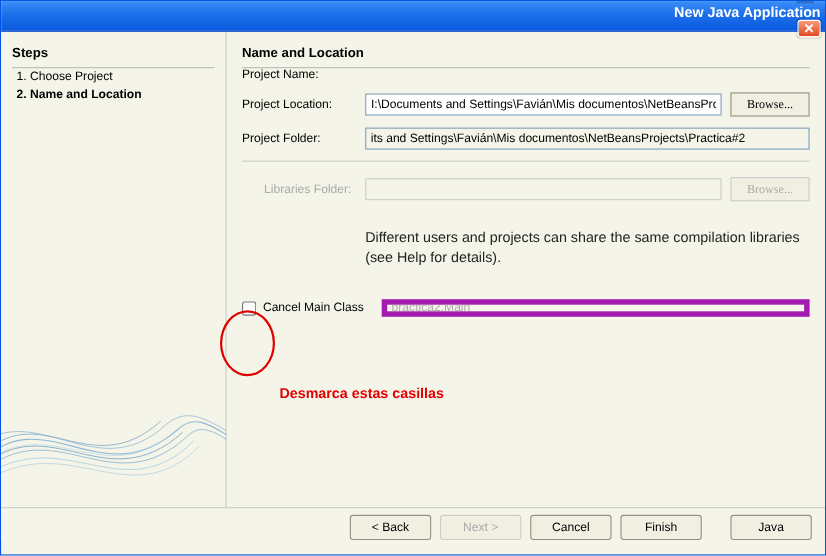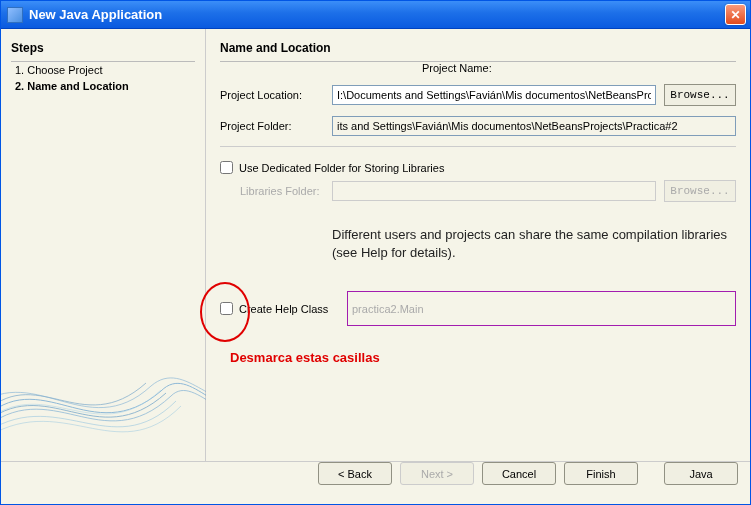--- a/index.html
+++ b/index.html
@@ -10,22 +10,23 @@
   width: 751px;
   height: 505px;
   overflow: hidden;
   border: 1px solid #0055e5;
 }
 .titlebar {
   height: 28px;
   background: linear-gradient(to bottom, #3b8ef8 0%, #1c6fe8 45%, #0a5ae0 100%);
   border-bottom: 1px solid #0042c0;
   display: flex;
-  align-items: center;
+  align-items: flex-end;
   padding: 0 4px 0 6px;
+  flex-direction: column;
 }
 .titlebar .app-icon {
   width: 16px; height: 16px;
   background: linear-gradient(135deg, #8fbeff, #4a8fe0);
   border: 1px solid #2f6fc0;
   margin-right: 6px;
 }
 .titlebar .title {
   color: #fff;
   font-weight: bold;
@@ -80,42 +81,41 @@
 }
 .main {
   flex: 1;
   padding: 12px 14px;
   position: relative;
 }
 .form-row {
   display: flex;
   align-items: center;
   margin-bottom: 10px;
-  justify-content: center;
 }
 .form-row label {
   width: 112px;
 }
 .form-row input.text {
   flex: 1;
   height: 20px;
   border: 1px solid #7f9db9;
   padding: 2px 4px;
   font-size: 11px;
   background: #fff;
 }
 .form-row input.text.readonly {
   background: #f5f4e8;
 }
 .form-row button.browse {
   margin-left: 8px;
   width: 72px;
   height: 22px;
   font-size: 11px;
-  font-family: Liberation Mono, monospace;
+  font-family: Liberation Serif, serif;
   background: #f0efe2;
   border: 1px solid #919183;
   cursor: pointer;
 }
 .form-row button.browse:disabled {
   color: #aaa;
   cursor: default;
   border-color: #ccc;
 }
 .sep {
@@ -132,22 +132,22 @@
 .check-row input[type=checkbox] {
   width: 13px;
   height: 13px;
   margin-right: 6px;
 }
 .check-row .cblabel {
   margin-right: 8px;
 }
 .check-row input.text {
   flex: 1;
-  height: 35px;
-  border: 1px solid #a21caf;
+  height: 16px;
+  border: 5px solid #a21caf;
   padding: 2px 4px;
   font-size: 11px;
 }
 .check-row input.text.disabled {
   background: #f5f4e8;
   color: #aaa;
 }
 .indent-block {
   margin-left: 20px;
   margin-bottom: 24px;
@@ -182,21 +182,21 @@
   color: #e00000;
   font-weight: bold;
   font-size: 13px;
   font-family: Arial, sans-serif;
 }
 .button-bar {
   height: 30px;
   border-top: 1px solid #ccc;
   display: flex;
   justify-content: flex-end;
-  align-items: flex-start;
+  align-items: flex-end;
   padding: 0 12px;
   gap: 8px;
   background: #f5f4e8;
 }
 .button-bar button {
   width: 74px;
   height: 23px;
   font-size: 11px;
   font-family: inherit;
   background: #f0efe2;
@@ -256,42 +256,38 @@
       <button class="browse">Browse...</button>
     </div>
 
     <div class="form-row">
       <label>Project Folder:</label>
       <input class="text readonly" type="text" readonly="" value="its and Settings\Favián\Mis documentos\NetBeansProjects\Practica#2" style="">
     </div>
 
     <hr class="sep">
 
-    <div class="check-row">
-      <input type="checkbox" style="">
-      <span class="cblabel">Use Dedicated Folder for Storing Libraries</span>
-    </div>
     <div class="form-row indent-block">
       <label>Libraries Folder:</label>
       <input class="text" type="text" disabled="" value="" style="">
       <button class="browse" disabled="">Browse...</button>
     </div>
     <div class="hint">Different users and projects can share the same compilation libraries (see Help for details).</div>
 
     <div style="height:30px"></div>
 
     <div class="check-row">
       <input type="checkbox" style="">
-      <span class="cblabel" style="width:100px">Create Help Class</span>
+      <span class="cblabel" style="width:100px">Cancel Main Class</span>
       <input class="text disabled" type="text" disabled="" value="practica2.Main" style="">
     </div>
 
 
     <div class="ellipse-annot" style="left:-6px; top:253px; width:50px; height:60px;"></div>
-    <div class="annotation-text" style="left:24px; top:321px;">Desmarca estas casillas</div>
+    <div class="annotation-text" style="left:48px; top:321px;">Desmarca estas casillas</div>
   </div>
 </div>
 
 <div class="button-bar">
   <button>&lt; Back</button>
   <button disabled="">Next &gt;</button>
   <button>Cancel</button>
   <button>Finish</button>
   <div class="spacer"></div>
   <button>Java</button>

